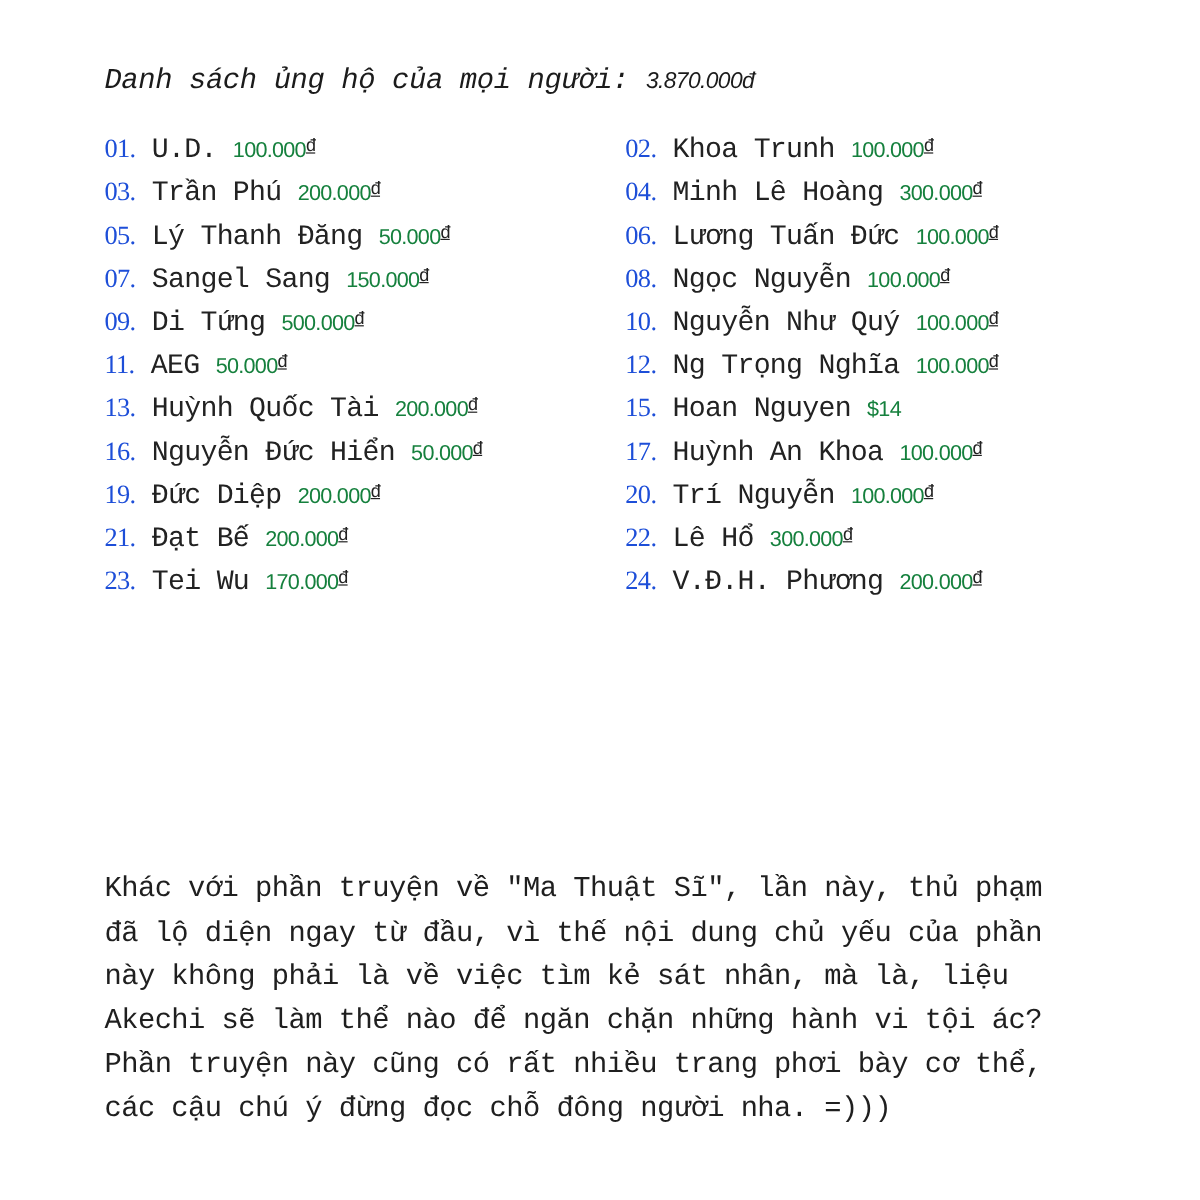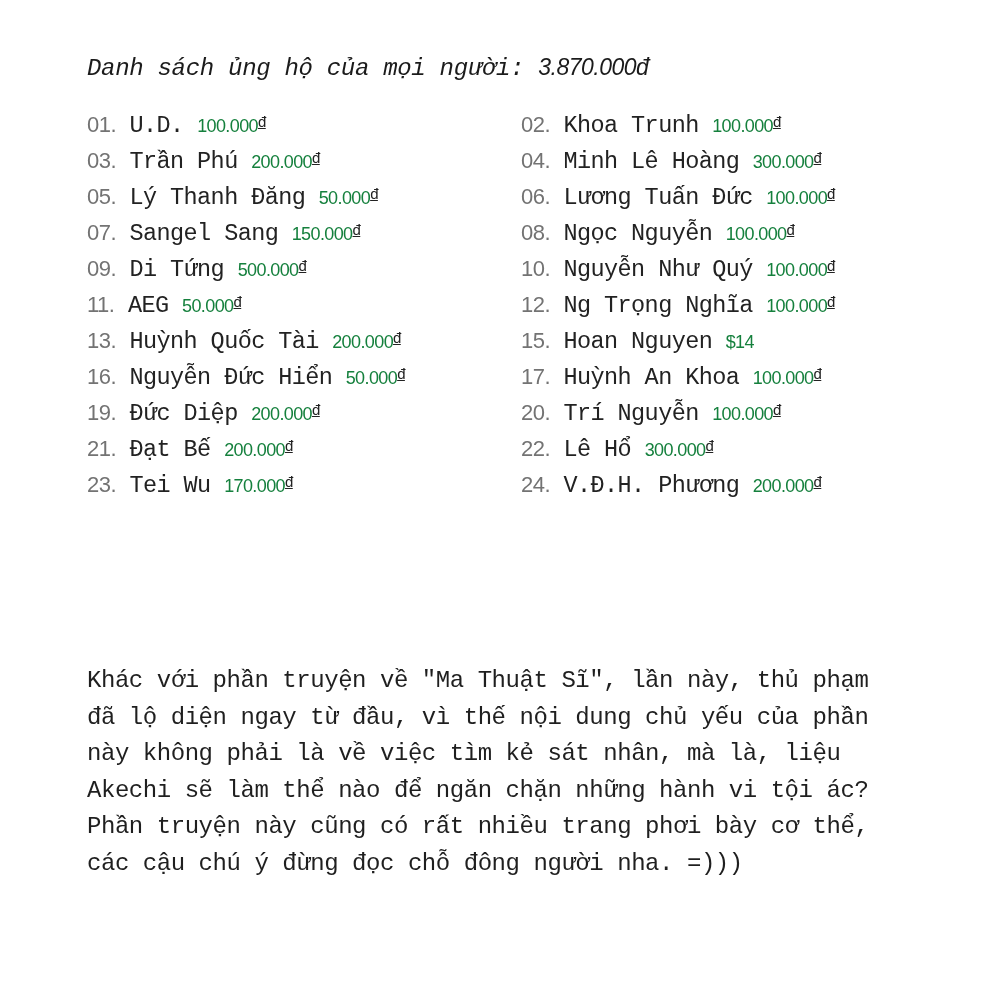--- a/index.html
+++ b/index.html
@@ -27,61 +27,61 @@
       font-family: "Liberation Mono", "DejaVu Sans Mono", monospace;
       font-style: italic;
       font-size: 24px;
       letter-spacing: -0.3px;
       color: #1b1b1b;
       white-space: nowrap;
     }
     .title .total {
       font-family: "Liberation Sans", "DejaVu Sans", sans-serif;
       font-style: italic;
-      font-size: 23px;
+      font-size: 19px;
       letter-spacing: -0.5px;
     }
     .donor-list {
       position: absolute;
       left: 87px;
       top: 104px;
       width: 860px;
       display: grid;
       grid-template-columns: 434px 426px;
       grid-auto-rows: 36px;
     }
     .donor {
       font-size: 23.5px;
       line-height: 36px;
       white-space: nowrap;
       color: #222222;
       letter-spacing: -0.6px;
     }
     .donor .num {
-      font-family: Liberation Sans, sans-serif;
+      font-family: Liberation Serif, serif;
       font-size: 22px;
-      color: #737373;
+      color: #1d4ed8;
       letter-spacing: -0.5px;
     }
     .donor .amount {
       font-family: "Liberation Sans", "DejaVu Sans", sans-serif;
       font-size: 18px;
       color: #15803d;
       letter-spacing: -0.6px;
     }
     .donor .currency {
       font-size: 15px;
       text-decoration: underline;
       vertical-align: 5px;
       font-family: "Liberation Sans", "DejaVu Sans", sans-serif;
     }
     .paragraph {
       position: absolute;
       left: 87px;
-      top: 663px;
+      top: 724px;
       width: 840px;
     }
     .paragraph .line {
       font-size: 24px;
       line-height: 36.5px;
       white-space: nowrap;
       letter-spacing: -0.45px;
       color: #1f1f1f;
     }
   </style>

